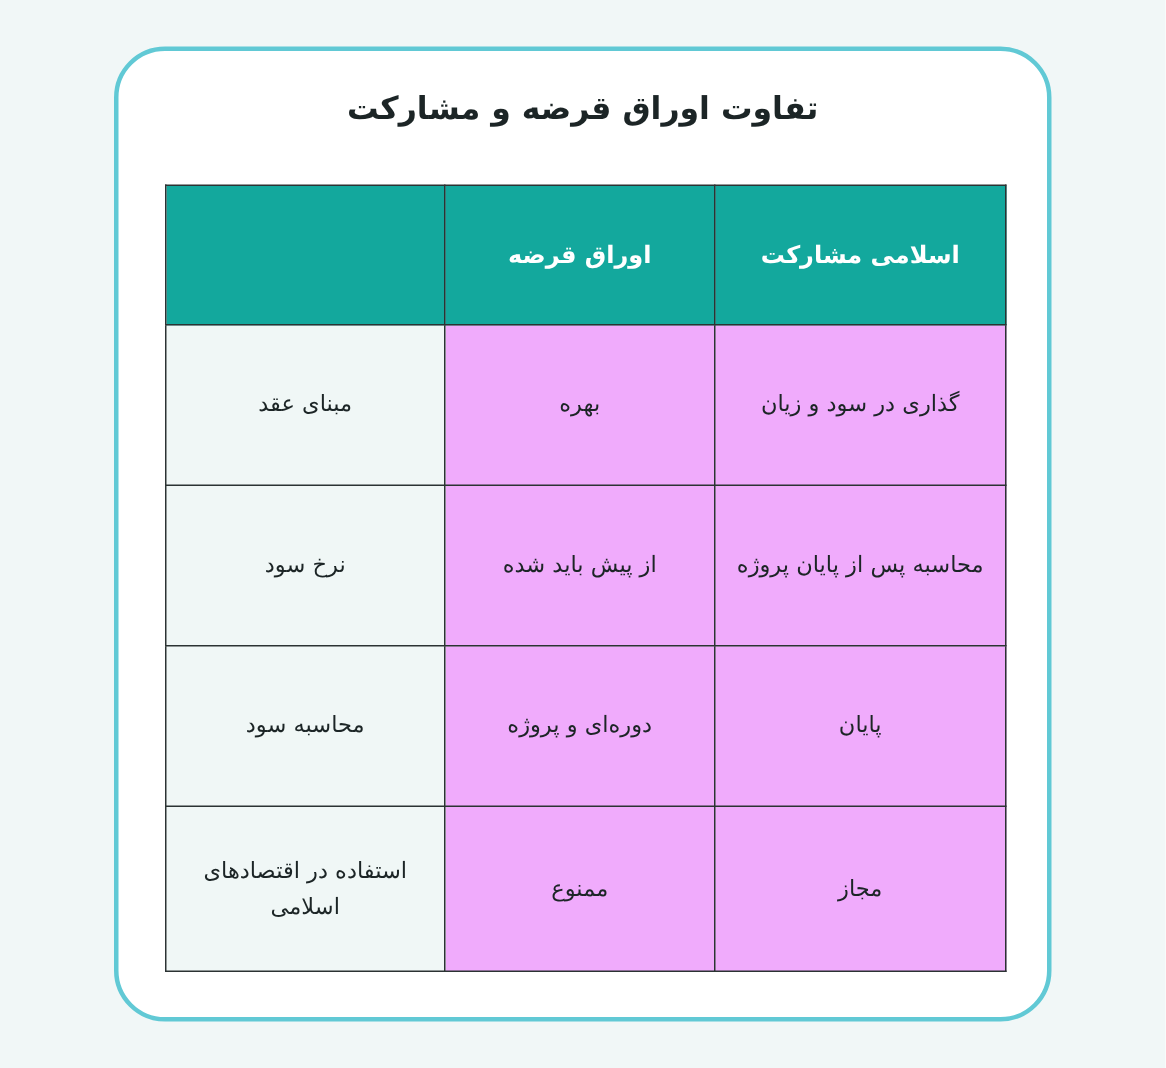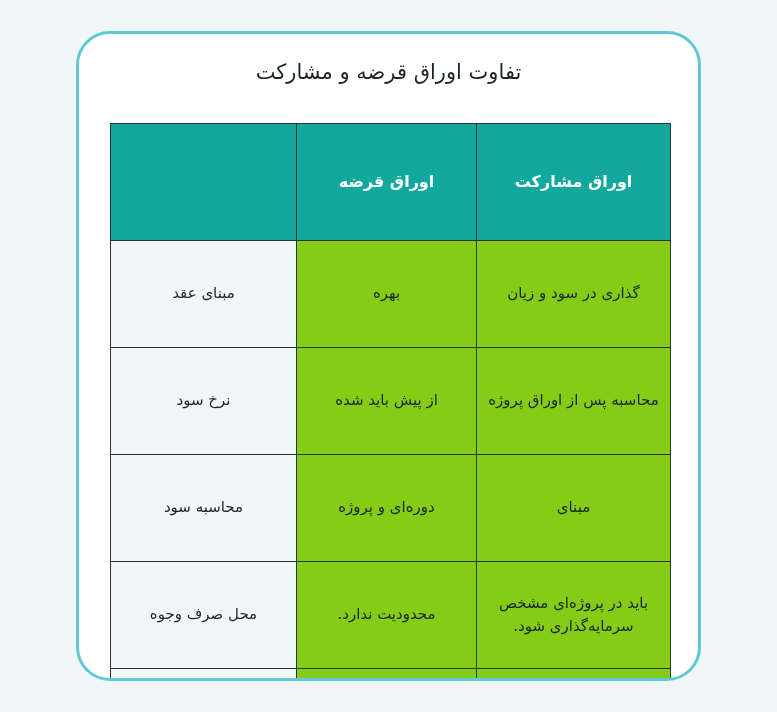--- a/index.html
+++ b/index.html
@@ -36,21 +36,21 @@
     overflow: hidden;
   }
 
   .card-title {
     position: absolute;
     top: 24px;
     left: 0;
     width: 100%;
     text-align: center;
     font-size: 21px;
-    font-weight: normal;
+    font-weight: bold;
     color: #1c2526;
     letter-spacing: 0px;
     line-height: 1.4;
     direction: rtl;
   }
 
   
   .table-wrap {
     position: absolute;
     top: 89px;
@@ -71,31 +71,31 @@
 
   table.compare th,
   table.compare td {
     border: 1.6px solid #2b3333;
     padding: 6px 10px;
     text-align: center;
     vertical-align: middle;
     font-size: 15px;
     line-height: 1.55;
     color: #1c2526;
-    background: #84cc16;
+    background: #f0abfc;
     word-wrap: break-word;
   }
 
   table.compare thead th {
     background: #13a89d;
     color: #ffffff;
     font-weight: bold;
     font-size: 16px;
     height: 76px;
-    padding: 20px 10px;
+    padding: 8px 10px;
   }
 
   table.compare thead th.blank-head {
     background: #13a89d;
   }
 
   table.compare tbody td {
     height: 94px;
   }
 
@@ -119,50 +119,45 @@
 
     <div class="table-wrap">
       <table class="compare">
         <colgroup>
           <col class="c-last">
           <col class="c-mid">
           <col class="c-label">
         </colgroup>
         <thead>
           <tr>
-            <th>اوراق مشارکت</th>
+            <th>اسلامی مشارکت</th>
             <th>اوراق قرضه</th>
             <th class="blank-head"></th>
           </tr>
         </thead>
         <tbody>
 
           <tr>
             <td>گذاری در سود و زیان</td>
             <td>بهره</td>
             <td class="label-cell">مبنای عقد</td>
           </tr>
 
           <tr>
-            <td>محاسبه پس از اوراق پروژه</td>
+            <td>محاسبه پس از پایان پروژه</td>
             <td>از پیش باید شده</td>
             <td class="label-cell">نرخ سود</td>
           </tr>
 
           <tr>
-            <td>مبنای</td>
+            <td>پایان</td>
             <td>دوره‌ای و پروژه</td>
             <td class="label-cell">محاسبه سود</td>
           </tr>
 
-          <tr>
-            <td>باید در پروژه‌ای مشخص سرمایه‌گذاری شود.</td>
-            <td>محدودیت ندارد.</td>
-            <td class="label-cell">محل صرف وجوه</td>
-          </tr>
 
           <tr>
             <td>مجاز</td>
             <td>ممنوع</td>
             <td class="label-cell">استفاده در اقتصادهای اسلامی</td>
           </tr>
 
         </tbody>
       </table>
     </div>

